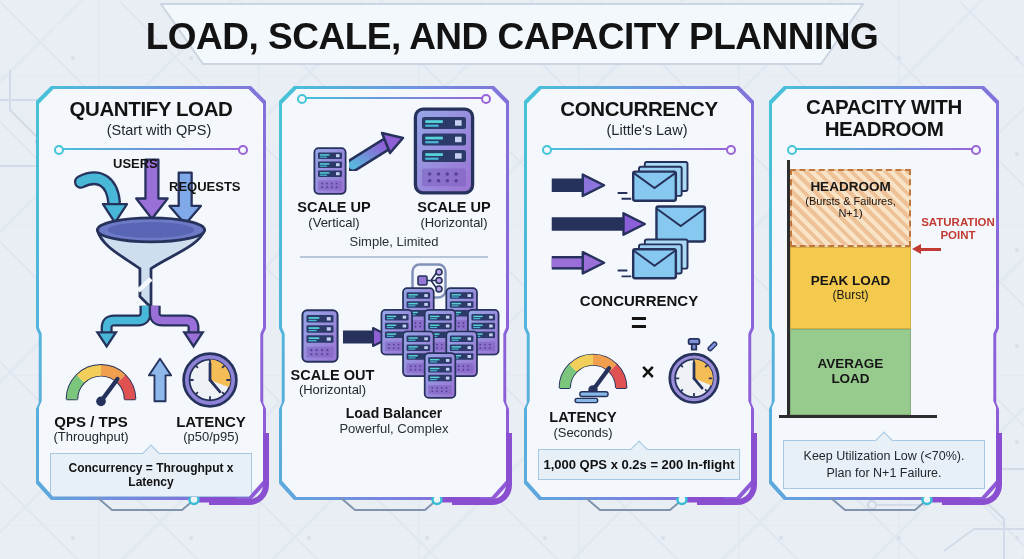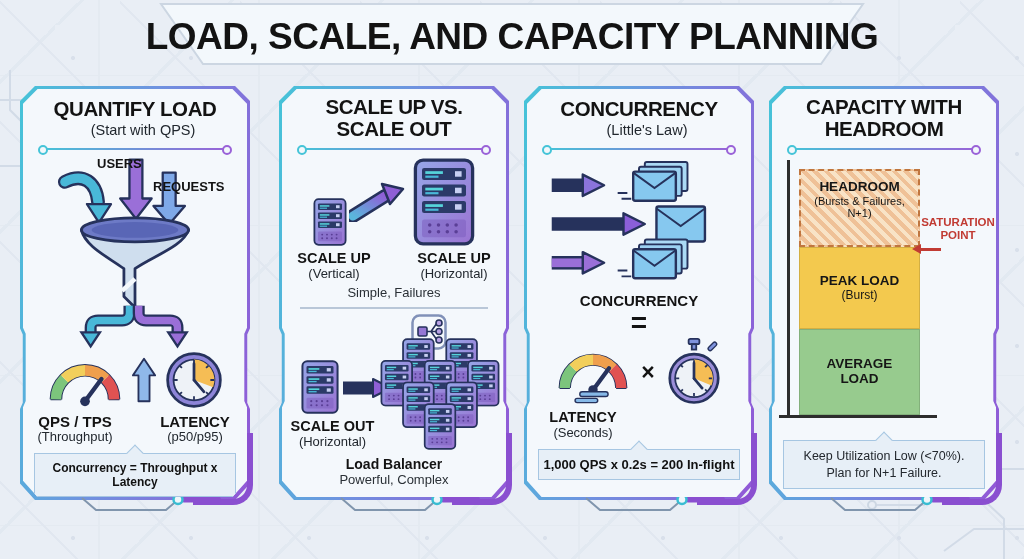--- a/index.html
+++ b/index.html
@@ -40,21 +40,21 @@
   .midline{height:2px;background:#b9c7d8;margin:7px 18px 5px;}
   .callout{position:relative;margin:8px 11px 0;background:#e7eff7;border:1.6px solid #a6c6e2;
     padding:7px 3px;text-align:center;font-size:12px;font-weight:bold;color:#111;}
   .callout::before{content:'';position:absolute;top:-7px;left:50%;width:11px;height:11px;background:#e7eff7;
     transform:translateX(-50%) rotate(45deg);border-left:1.6px solid #a6c6e2;border-top:1.6px solid #a6c6e2;}
   .callout.regular{font-weight:normal;font-size:12.5px;line-height:1.3;color:#23282e;}
   
   .chart{position:relative;height:268px;margin-top:2px;}
   .axis-y{position:absolute;left:15px;top:2px;width:3px;height:257px;background:#2d2d2d;}
   .axis-x{position:absolute;left:7px;top:257px;width:158px;height:3px;background:#2d2d2d;}
-  .bar{position:absolute;left:18px;top:11px;width:121px;padding-left:9px;}
+  .bar{position:absolute;left:18px;top:11px;width:121px;}
   .seg{box-sizing:border-box;text-align:center;color:#161616;}
   .seg-headroom{height:78px;background:repeating-linear-gradient(45deg,#f8e3c6 0 4px,#efc197 4px 8px);
     border:2px dashed #c0763f;padding-top:9px;}
   .seg-peak{height:82px;background:var(--c-peak,#f3c94e);box-shadow:inset 0 0 0 1px rgba(0,0,0,.13);
     display:flex;flex-direction:column;justify-content:center;}
   .seg-green{height:86px;background:var(--c-avg,#97cb8e);box-shadow:inset 0 0 0 1px rgba(0,0,0,.13);
     display:flex;align-items:center;justify-content:center;}
   .seg .t{font-size:13.5px;font-weight:bold;line-height:1.1;}
   .seg .s{font-size:11px;line-height:1.12;padding:0 3px;}
   .seg-green .t{max-width:74px;}
@@ -139,21 +139,21 @@
         <path d="M220 120 V80 L190 52"></path>
     </g>
     <circle cx="88" cy="66" r="4" fill="#e9eef5" stroke="#cdd7e3" stroke-width="2"></circle>
   </svg>
 
   <svg class="banner" viewBox="0 0 710 64">
     <path d="M4 2 H706 L664 62 H46 Z" fill="#f3f8fc" stroke="#ccd6e2" stroke-width="2"></path>
   </svg>
   <div class="main-title">LOAD, SCALE, AND CAPACITY PLANNING</div>
 
-  <div class="panel" style="left:20px">
+  <div class="panel" style="left:36px">
     <div class="corner"></div>
     <div class="panel-frame"></div>
     <div class="panel-inner">
       <div class="p-head">
         <div class="p-title">QUANTIFY LOAD</div>
         <div class="p-sub">(Start with QPS)</div>
       </div>
       <div class="divider"></div>
       <div class="fig" style="height:194px;width:204px;margin:0 auto">
         <div class="flabel" style="left:64px;top:0">USERS</div>
@@ -217,23 +217,20 @@
       <path d="M62 1 L76 13 H146 L160 1" fill="none" stroke="#8095ad" stroke-width="2"></path>
       <path d="M164 2.5 H198" stroke="#8a4fd0" stroke-width="6" stroke-linecap="round"></path>
       <circle cx="158" cy="2.5" r="4.5" fill="#eef6fa" stroke="#39bdd2" stroke-width="2.5"></circle>
     </svg>
   </div>
 
   <div class="panel" style="left:279px">
     <div class="corner"></div>
     <div class="panel-frame"></div>
     <div class="panel-inner">
-      <div class="p-head">
-        <div class="p-title">SCALE UP VS. SCALE OUT</div>
-      </div>
       <div class="divider"></div>
       <div class="fig" style="height:92px;width:210px;margin:0 auto">
         <svg style="position:absolute;left:24px;top:42px" width="34" height="48">
             <use href="#srv"></use>
           </svg>
         <svg style="position:absolute;left:60px;top:26px" width="56" height="40" viewBox="0 0 56 40">
           <path d="M4 34 L36 14" stroke="#26325c" stroke-width="14" stroke-linecap="round" fill="none"></path>
           <path d="M4 34 L36 14" stroke="url(#gDiag)" stroke-width="9" stroke-linecap="round" fill="none"></path>
           <polygon points="33,2 54,7 41,22" fill="#8f5fd6" stroke="#26325c" stroke-width="2.5" stroke-linejoin="round"></polygon>
         </svg>
@@ -244,21 +241,21 @@
       <div class="lbl-row">
         <div class="lbl-col">
           <div class="lbl">SCALE UP</div>
           <div class="lbl-sub">(Vertical)</div>
         </div>
         <div class="lbl-col">
           <div class="lbl">SCALE UP</div>
           <div class="lbl-sub">(Horizontal)</div>
         </div>
       </div>
-      <div class="note">Simple, Failures</div>
+      <div class="note">Simple, Limited</div>
       <div class="midline"></div>
       <div class="fig" style="height:138px;width:223px;margin:0 auto">
         <svg style="position:absolute;left:128px;top:0" width="36" height="36" viewBox="0 0 36 36">
           <rect x="1.5" y="1.5" width="33" height="33" rx="7" fill="#f4f8fc" stroke="#8191b8" stroke-width="2.5"></rect>
           <path d="M16 17.5 H20 M20 17.5 L26 9 M20 17.5 H26 M20 17.5 L26 26" stroke="#26325c" stroke-width="1.6" fill="none"></path>
           <rect x="7" y="13" width="9" height="9" rx="1.5" fill="#9577d4" stroke="#26325c" stroke-width="1.6"></rect>
           <circle cx="28" cy="9" r="3" fill="#b9a3e6" stroke="#26325c" stroke-width="1.6"></circle>
           <circle cx="28" cy="17.5" r="3" fill="#b9a3e6" stroke="#26325c" stroke-width="1.6"></circle>
           <circle cx="28" cy="26" r="3" fill="#b9a3e6" stroke="#26325c" stroke-width="1.6"></circle>
         </svg>

